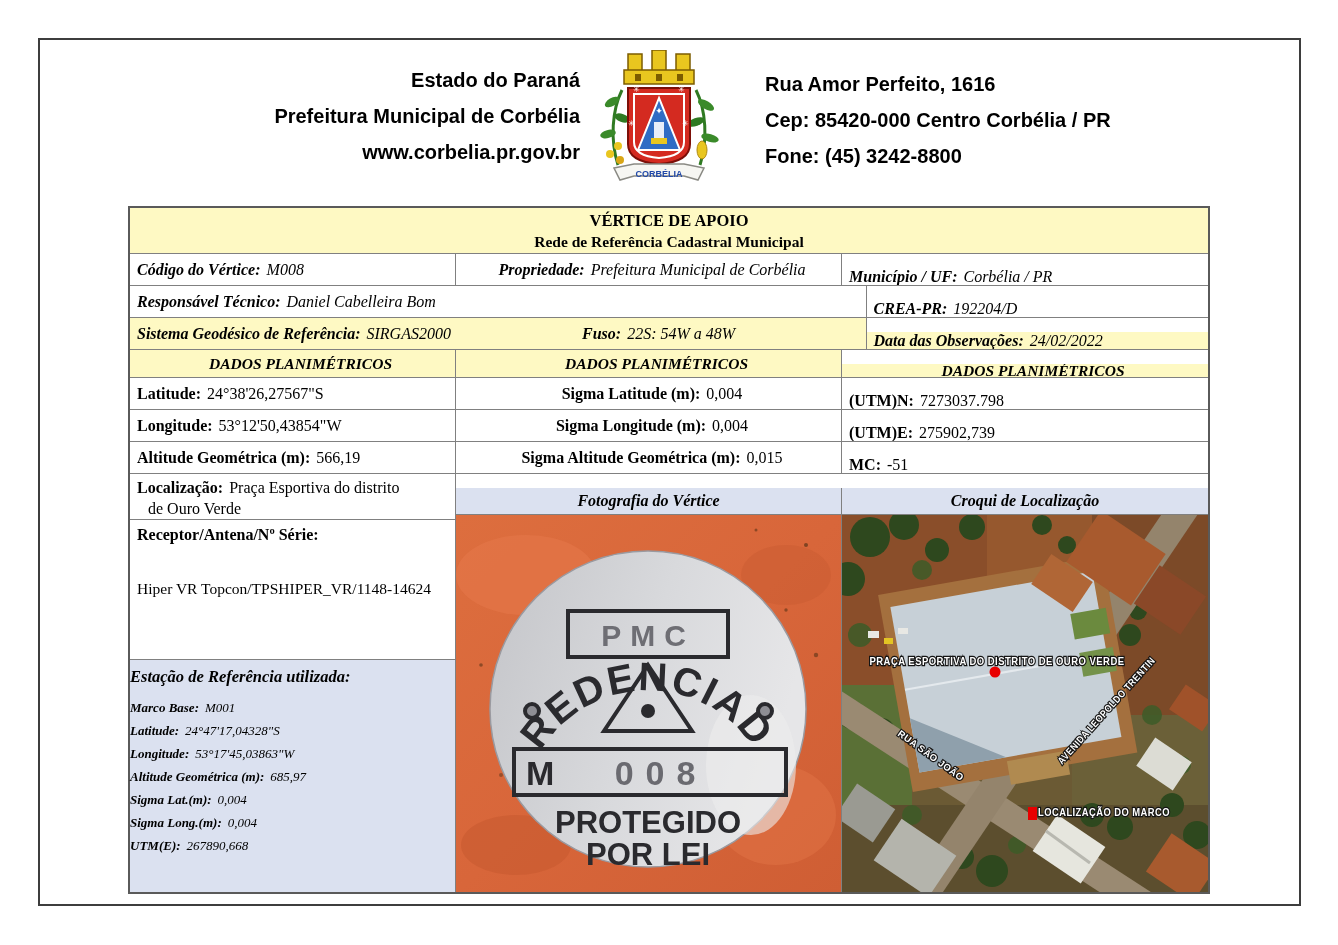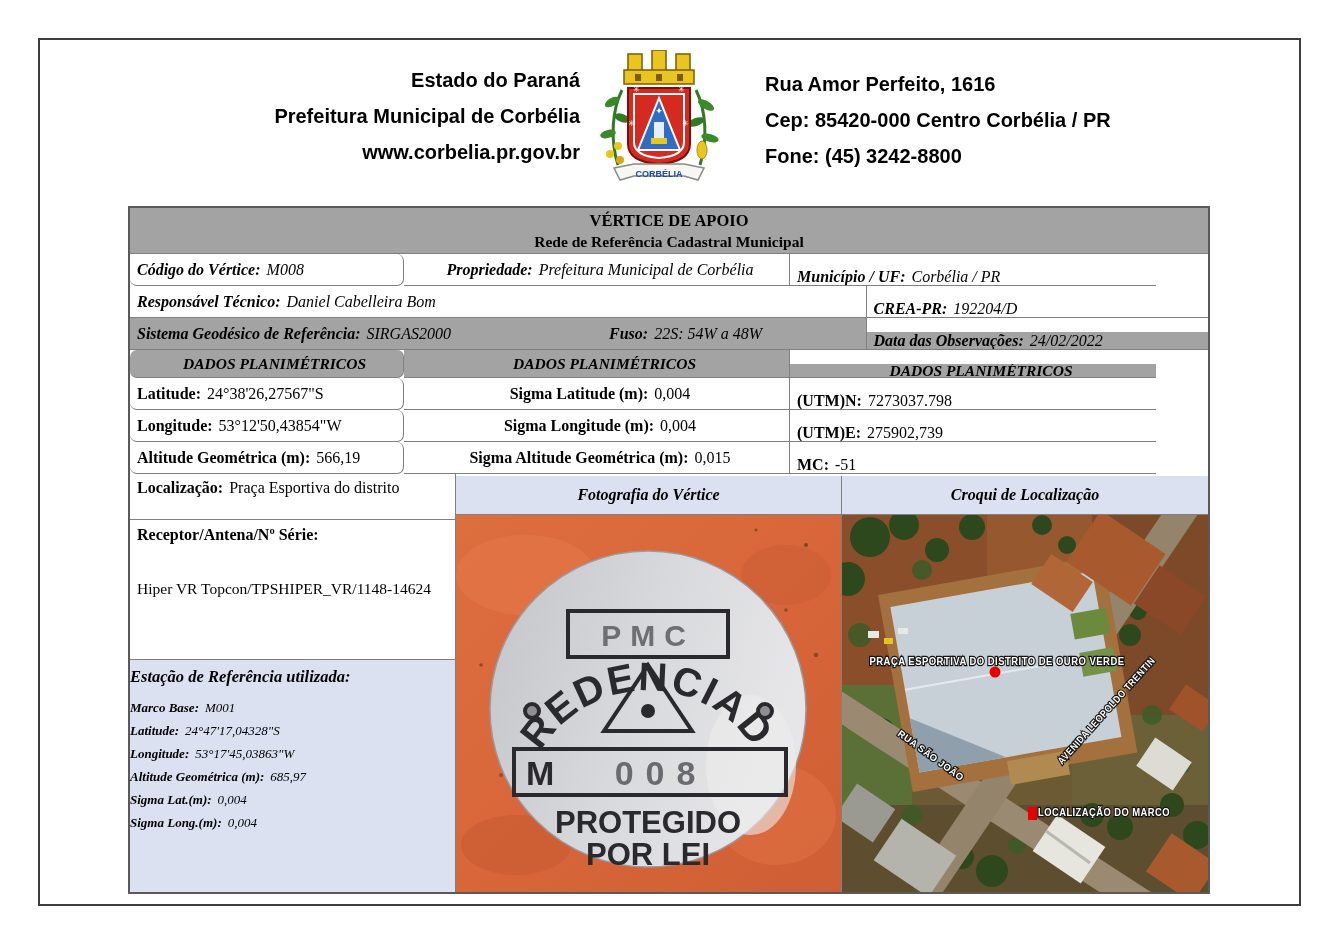--- a/index.html
+++ b/index.html
@@ -12,48 +12,48 @@
             font-family:"Liberation Sans",sans-serif;font-weight:bold;font-size:20px;line-height:36px;}
   .hdr-right{position:absolute;left:765px;top:66px;width:430px;text-align:left;
              font-family:"Liberation Sans",sans-serif;font-weight:bold;font-size:20px;line-height:36px;}
   .logo-wrap{position:absolute;left:598px;top:50px;width:122px;height:142px;}
   
   .vtable{position:absolute;left:128px;top:206px;width:1082px;border:2px solid #5a5a5a;
           background:#fff;box-sizing:border-box;font-size:16px;}
   .trow{display:flex;width:1078px;}
   .cell{box-sizing:border-box;border-right:1px solid #808080;border-bottom:1px solid #808080;
         display:flex;align-items:center;padding:0 0 0 7px;overflow:hidden;white-space:nowrap;}
-  .c1{width:274px;border-radius:7px;} .c2{width:386px;justify-content:center;} .c3{width:366px;border-right:none;margin-top:14px;}
+  .c1{width:326px;} .c2{width:386px;justify-content:center;} .c3{width:366px;border-right:none;margin-top:14px;}
   .c12{width:790px;position:relative;}
   .r32{height:32px;} .r28{height:28px;}
-  .band{background:#a3a3a3;}
+  .band{background:#fef9c3;}
   .title-row{display:block;height:46px;box-sizing:border-box;border-bottom:1px solid #808080;
              text-align:center;font-weight:bold;padding-top:2px;}
   .title-line1{font-size:16.5px;line-height:21px;}
   .title-line2{font-size:15.5px;line-height:21px;}
   .bi{font-weight:bold;font-style:italic;margin-right:6px;}
   .it{font-style:italic;}
   .bl{font-weight:bold;margin-right:6px;}
   .center{justify-content:center;padding-left:16px;}
   .dados{font-weight:bold;font-style:italic;font-size:15.5px;}
-  .fuso-pos{position:absolute;left:452px;top:0;height:100%;display:flex;align-items:center;margin-left:27px;}
+  .fuso-pos{position:absolute;left:452px;top:0;height:100%;display:flex;align-items:center;}
   
   .bottom{display:flex;width:1078px;align-items:flex-end;}
   .bcol1{width:326px;box-sizing:border-box;border-right:1px solid #808080;}
   .bcol2{width:386px;box-sizing:border-box;border-right:1px solid #808080;}
   .bcol3{width:366px;box-sizing:border-box;}
   .loc-cell{height:46px;box-sizing:border-box;border-bottom:1px solid #808080;padding:3px 0 0 7px;
             font-size:16px;line-height:21px;white-space:nowrap;overflow:hidden;}
   .loc-l2{padding-left:11px;}
   .recep-cell{height:140px;box-sizing:border-box;border-bottom:1px solid #808080;padding:6px 0 0 7px;}
   .recep-val{margin-top:36px;font-size:15.5px;white-space:nowrap;}
   .estacao-cell{height:232px;box-sizing:border-box;background:#dbe1f0;padding:7px 0 0 0;}
   .estacao-h{font-weight:bold;font-style:italic;font-size:16.5px;margin-bottom:9px;}
   .est-line{font-size:13px;line-height:23px;white-space:nowrap;}
-  .img-hdr{height:39px;box-sizing:border-box;border-bottom:1px solid #808080;background:#dbe1f0;
+  .img-hdr{height:27px;box-sizing:border-box;border-bottom:1px solid #808080;background:#dbe1f0;
            display:flex;align-items:center;justify-content:center;
            font-weight:bold;font-style:italic;font-size:16px;}
   .img-box{height:377px;overflow:hidden;}
   .img-box svg{display:block;}
   
   .map-label{font-family:"Liberation Sans",sans-serif;font-weight:bold;fill:#ffffff;
              stroke:#141414;stroke-width:2.4px;paint-order:stroke;letter-spacing:0.5px;}
   .disc-text{font-family:"Liberation Sans",sans-serif;font-weight:bold;}
 </style>
 </head>
@@ -220,33 +220,35 @@
       <div class="cell c3">
         <span class="bl">MC:</span>
         <span>-51</span>
       </div>
     </div>
 
     <div class="bottom">
       <div class="bcol1">
         <div class="loc-cell">
           <div><span class="bl">Localização:</span><span>Praça Esportiva do distrito</span></div>
+          <div class="loc-l2">de Ouro Verde</div>
         </div>
         <div class="recep-cell">
           <div class="bl">Receptor/Antena/Nº Série:</div>
           <div class="recep-val">Hiper VR Topcon/TPSHIPER_VR/1148-14624</div>
         </div>
         <div class="estacao-cell">
           <div class="estacao-h">Estação de Referência utilizada:</div>
           <div class="est-line"><span class="bi">Marco Base:</span><span class="it">M001</span></div>
           <div class="est-line"><span class="bi">Latitude:</span><span class="it">24°47'17,04328"S</span></div>
           <div class="est-line"><span class="bi">Longitude:</span><span class="it">53°17'45,03863"W</span></div>
           <div class="est-line"><span class="bi">Altitude Geométrica (m):</span><span class="it">685,97</span></div>
           <div class="est-line"><span class="bi">Sigma Lat.(m):</span><span class="it">0,004</span></div>
           <div class="est-line"><span class="bi">Sigma Long.(m):</span><span class="it">0,004</span></div>
+          <div class="est-line"><span class="bi">UTM(E):</span><span class="it">267890,668</span></div>
         </div>
       </div>
 
       <div class="bcol2">
         <div class="img-hdr">Fotografia do Vértice</div>
         <div class="img-box">
           <svg width="385" height="377" viewBox="0 0 385 377">
             <defs>
               <linearGradient id="og" x1="0" y1="0" x2="1" y2="1">
                 <stop offset="0" stop-color="#dd6e3e"></stop>

